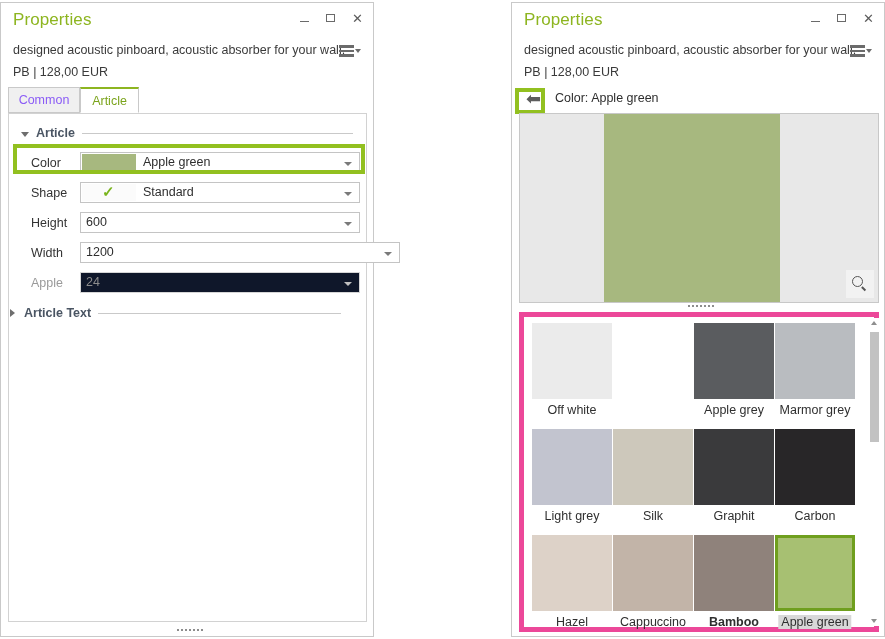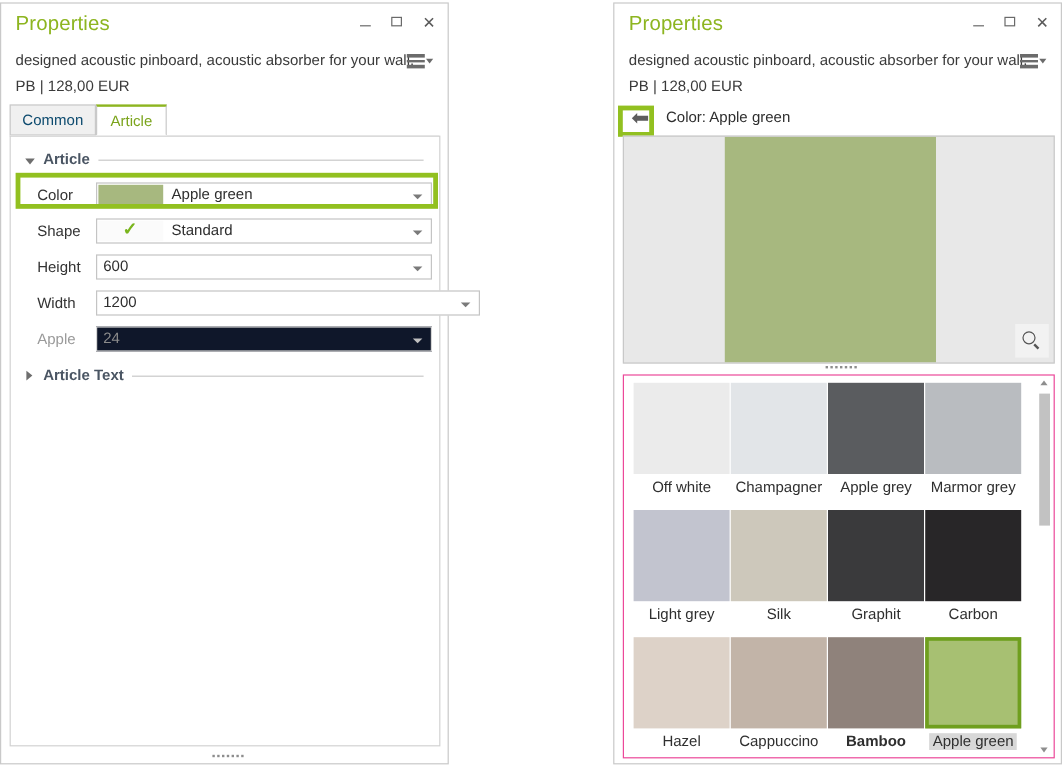--- a/index.html
+++ b/index.html
@@ -130,21 +130,21 @@
     height: 26px;
     box-sizing: border-box;
     font-size: 12.5px;
     line-height: 24px;
     text-align: center;
     cursor: default;
   }
   .tab-inactive {
     background: #f0f0f0;
     border: 1px solid #c9c9c9;
-    color: #0c4a6e;
+    color: #8b5cf6;
   }
   .tab-active {
     background: #ffffff;
     border: 1px solid #c9c9c9;
     border-top: 2px solid #8db520;
     border-bottom: 1px solid #ffffff;
     color: #7ba41c;
   }
 
   
@@ -334,21 +334,21 @@
     position: absolute;
     left: 10px; top: 10px;
     width: 5px; height: 1.6px;
     background: #555;
     transform: rotate(45deg);
     transform-origin: left center;
   }
 
   .gridbox {
     position: absolute;
-    border: 1px solid #ec4899;
+    border: 5px solid #ec4899;
     background: #ffffff;
     box-sizing: border-box;
   }
   .cell {
     position: absolute;
   }
   .cell-swatch {
     position: absolute;
     left: 0; top: 0;
   }
@@ -479,21 +479,21 @@
       </div>
 
       <div class="fieldrow" style="left:0; top:158px; width:359px; height:28px;">
         <span class="field-label dim" style="left:22px; top:4px;">Apple</span>
         <div class="combo dimmed" style="left:71px; top:0px; width:280px;">
           <span class="combo-value dim" style="left:5px;">24</span>
           <span class="combo-caret dim"></span>
         </div>
       </div>
 
-      <div class="grouphdr" style="left:12px; top:192px; width:332px;text-align:right;">
+      <div class="grouphdr" style="left:0; top:192px; width:332px;text-align:right;">
         <span class="grp-arrow-right" style="margin-left:1px;"></span>
         <span class="grp-label" style="margin-left:2px;">Article Text</span>
         <span class="grp-rule"></span>
       </div>
     </div>
 
     <div class="hl" style="left:12px; top:141px; width:352px; height:30px;"></div>
 
     <div class="grip" style="left:176px; top:626px;">
       <i></i>
@@ -556,24 +556,20 @@
         <i></i>
         <i></i>
     </div>
 
     <div class="gridbox" style="left:7px; top:309px; width:360px; height:320px;">
 
       <div class="cell" style="left:8px; top:6px; width:80px; height:102px;">
         <span class="cell-swatch" style="width:80px; height:76px; background:#ebebeb;"></span>
         <span class="cell-label" style="top:80px;">Off white</span>
       </div>
-      <div class="cell" style="left:89px; top:6px; width:80px; height:102px;">
-        <span class="cell-swatch" style="width:80px; height:76px; background:#e2e5e8;"></span>
-        <span class="cell-label" style="top:80px;">Champagner</span>
-      </div>
       <div class="cell" style="left:170px; top:6px; width:80px; height:102px;">
         <span class="cell-swatch" style="width:80px; height:76px; background:#5a5c5f;"></span>
         <span class="cell-label" style="top:80px;">Apple grey</span>
       </div>
       <div class="cell" style="left:8px; top:112px; width:80px; height:102px;">
         <span class="cell-swatch" style="width:80px; height:76px; background:#c2c4cf;"></span>
         <span class="cell-label" style="top:80px;">Light grey</span>
       </div>
 
       <div class="cell" style="left:251px; top:6px; width:80px; height:102px;">

